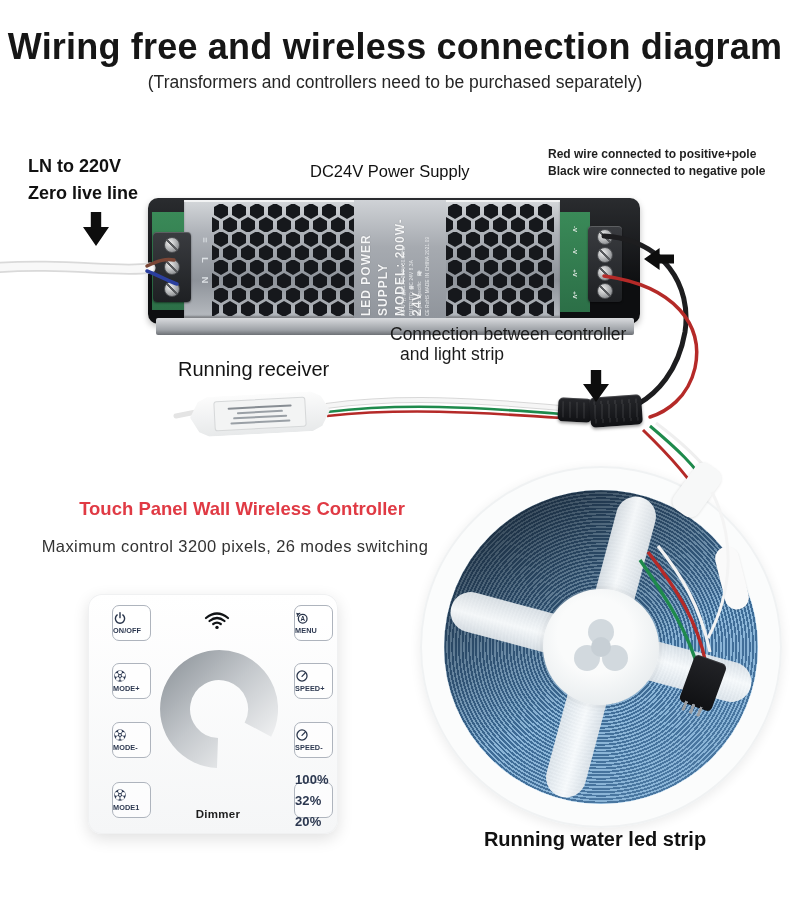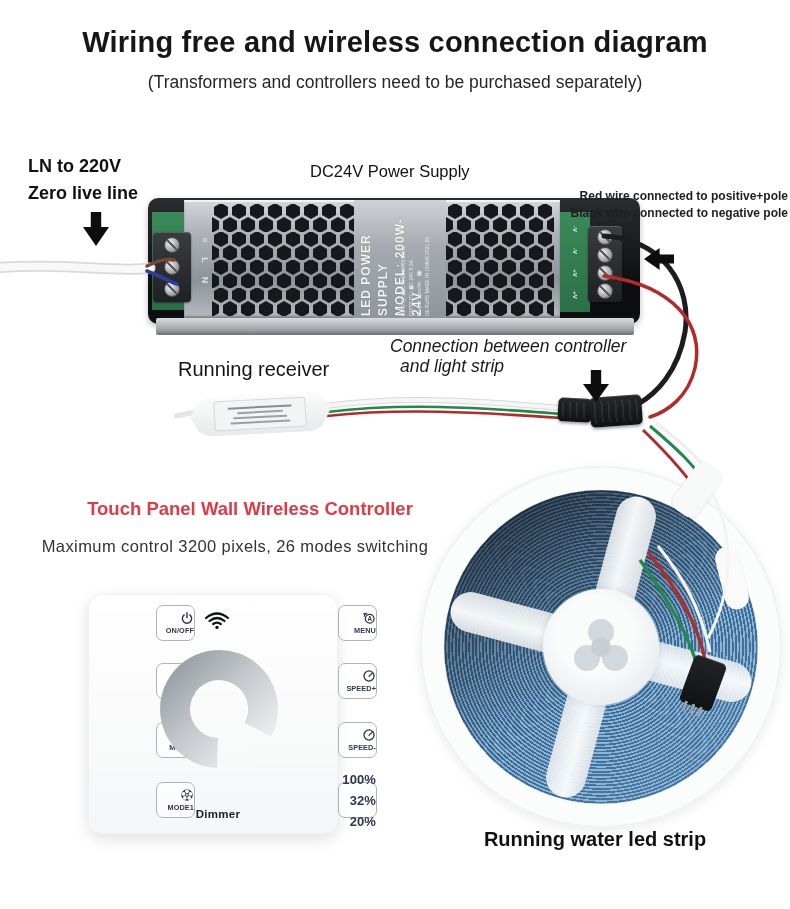--- a/index.html
+++ b/index.html
@@ -1,30 +1,30 @@
 <!DOCTYPE html>
 <html><head>
 <meta charset="utf-8">
 <style>
   html,body{margin:0;padding:0;background:#fff;}
   #canvas{position:relative;width:790px;height:909px;background:#ffffff;overflow:hidden;
           font-family:"Liberation Sans", sans-serif;color:#1b1b1b;}
   .abs{position:absolute;}
 
   
-  .title{left:0;top:26px;width:790px;text-align:center;font-size:29px;font-weight:600;color:#161616;letter-spacing:.2px;z-index:8;}
+  .title{left:0;top:26px;width:790px;text-align:center;font-size:36px;font-weight:600;color:#161616;letter-spacing:.2px;z-index:8;}
   .subtitle{left:0;top:72px;width:790px;text-align:center;font-size:17.5px;color:#262626;z-index:8;}
   .to-strip{left:560px;top:120px;width:228px;text-align:center;font-size:20px;font-weight:700;color:#e81c2e;z-index:8;}
-  .wire-note{left:548px;top:146px;width:240px;text-align:right;font-size:12px;font-weight:600;color:#1f1f1f;line-height:17px;z-index:8;margin-top:42px;}
+  .wire-note{left:548px;top:146px;width:240px;font-size:12px;font-weight:600;color:#1f1f1f;line-height:17px;z-index:8;}
   .mains-label{left:28px;top:153px;font-size:18px;font-weight:600;line-height:27px;color:#111;z-index:8;}
   .psu-title{left:310px;top:162px;font-size:16.5px;color:#111;z-index:8;}
   .rx-label{left:178px;top:358px;font-size:20px;font-weight:500;color:#141414;z-index:8;}
-  .conn-label{left:390px;top:336px;font-size:17.5px;color:#1a1a1a;line-height:20px;z-index:8;font-style:italic;}
+  .conn-label{left:390px;top:324px;font-size:17.5px;color:#1a1a1a;line-height:20px;z-index:8;}
   .conn-label .l2{margin-left:10px;}
-  .panel-heading{left:40px;top:498px;width:420px;text-align:center;font-size:18.5px;font-weight:700;color:#e03a44;z-index:8;}
+  .panel-heading{left:32px;top:498px;width:420px;text-align:center;font-size:18.5px;font-weight:700;color:#e03a44;z-index:8;}
   .panel-sub{left:20px;top:537px;width:430px;text-align:center;font-size:16.5px;color:#333;letter-spacing:.4px;z-index:8;}
   .running-label{left:445px;top:828px;width:300px;text-align:center;font-size:20px;color:#111;z-index:8;font-weight:bold;}
 
   
   .arrow{background:#0d0d0d;z-index:9;}
   .arrow.down{clip-path:polygon(30% 0,70% 0,70% 44%,100% 44%,50% 100%,0 44%,30% 44%);}
   .arrow.left{clip-path:polygon(0 50%,52% 0,52% 30%,100% 30%,100% 70%,52% 70%,52% 100%);}
 
   
   .psu{left:148px;top:190px;width:494px;height:152px;z-index:2;}
@@ -68,22 +68,22 @@
       filter:drop-shadow(0 2px 2px rgba(0,0,0,.15));}
   .receiver .plate{position:absolute;left:24px;right:24px;top:7px;bottom:7px;background:#f3f4f4;
       border:1px solid #d6d8d9;border-radius:3px;padding-top:3px;}
   .receiver .ln{height:2px;background:#9aa0a6;border-radius:1px;margin:3px auto 0;}
 
   
   .panel{left:88px;top:594px;width:250px;height:240px;border-radius:14px;z-index:2;
       background:linear-gradient(180deg,#ffffff,#f5f6f7);
       box-shadow:0 5px 16px rgba(0,0,0,.12), inset 0 0 0 1px #f0f1f2;}
   .pbtn{position:absolute;width:37px;height:34px;border:1.4px solid #aeb4bd;border-radius:7px;
-      display:flex;flex-direction:column;align-items:flex-end;justify-content:center;gap:1px;
-      color:#2c3850;font-size:7.3px;font-weight:600;background:rgba(255,255,255,.65);letter-spacing:.1px;margin-left:44px;}
+      display:flex;flex-direction:column;align-items:flex-start;justify-content:center;gap:1px;
+      color:#2c3850;font-size:7.3px;font-weight:600;background:rgba(255,255,255,.65);letter-spacing:.1px;}
   .pbtn svg{display:block;}
   .col-l{left:24px;} .col-r{left:206px;}
   .row1{top:11px;} .row2{top:69px;} .row3{top:128px;} .row4{top:188px;}
   .levels{line-height:9px;font-size:13px;gap:12px;}
   .wifi{position:absolute;left:116px;top:14px;}
   .ring{position:absolute;left:72px;top:56px;}
   .dimmer-label{position:absolute;left:75px;top:214px;width:110px;text-align:center;
       font-size:11.5px;font-weight:600;color:#1d1d1d;letter-spacing:.3px;}
 
   

